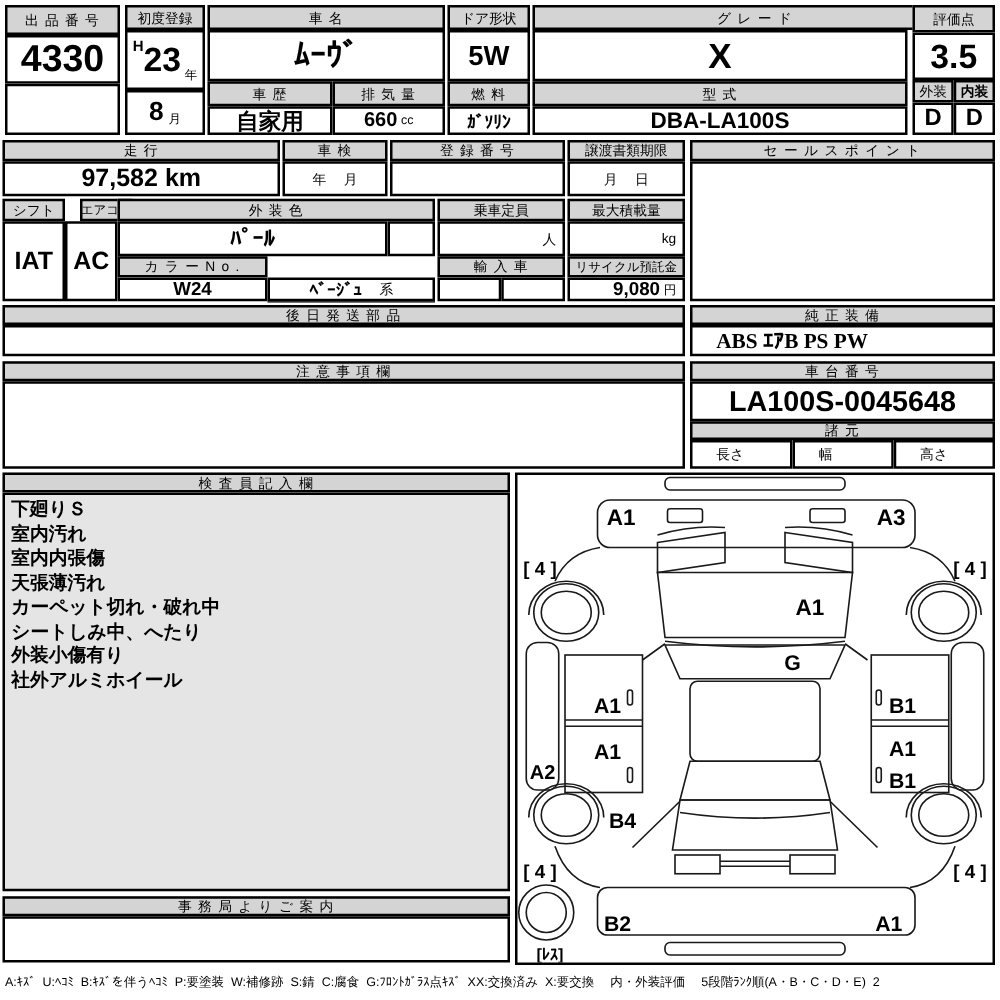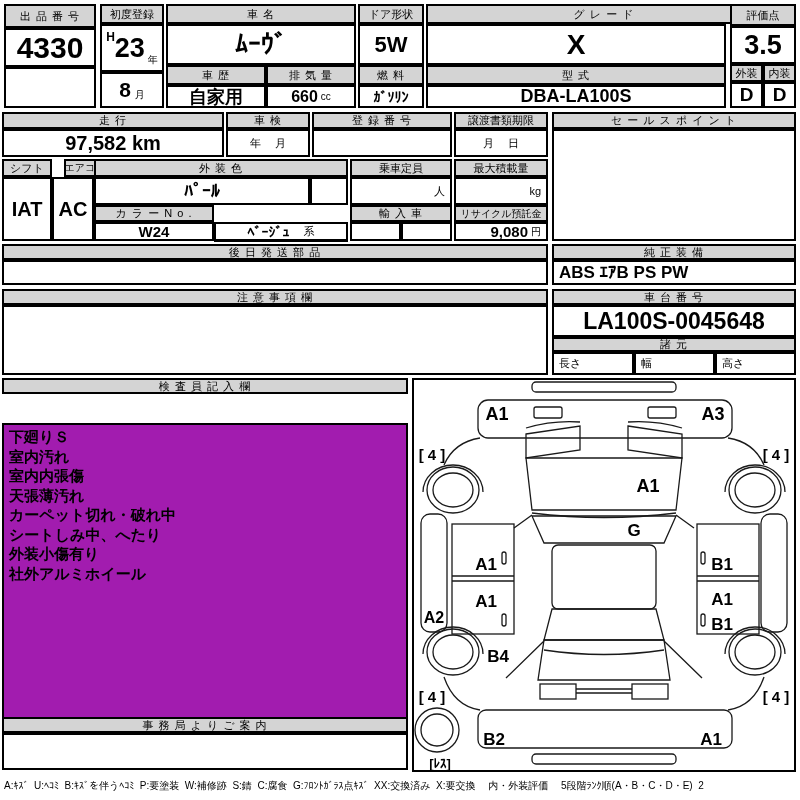--- a/index.html
+++ b/index.html
@@ -3,24 +3,24 @@
 <meta charset="utf-8">
 <style>
   html,body{margin:0;padding:0;background:#fff;}
   .sheet{position:relative;width:800px;height:800px;background:#fff;color:#000;
          font-family:"Liberation Sans","DejaVu Sans",sans-serif;overflow:hidden;}
   .abs{position:absolute;box-sizing:border-box;}
   .hdr{background:#d4d4d4;border:2px solid #000;display:flex;align-items:center;justify-content:center;
        font-size:11px;white-space:pre;letter-spacing:1px;}
   .cell{border:2px solid #000;display:flex;align-items:center;justify-content:center;white-space:pre;background:#fff;}
   .b{font-weight:bold;}
-  .left{justify-content:flex-start;padding-left:5px;}
+  .left{justify-content:flex-start;padding-left:19px;font-family:Liberation Serif, serif;}
   .right{justify-content:flex-end;padding-right:5px;}
   .unit{font-size:10px;font-weight:normal;margin-left:3px;}
-  .notes{border:2px solid #000;background:#a21caf;padding:2px 5px;margin-top:29px;}
+  .notes{border:2px solid #000;background:#e5e5e5;padding:2px 5px;}
   .notes div{font-size:15px;font-weight:bold;line-height:19.5px;white-space:pre;}
   .legend{font-size:10px;white-space:pre;}
   svg text{font-family:"Liberation Sans","DejaVu Sans",sans-serif;font-weight:bold;fill:#000;}
 </style>
 </head>
 <body>
 
 <div class="sheet">
 
   <div class="abs hdr" style="left:4px;top:4px;width:92px;height:24px;">出 品 番 号</div>
@@ -50,21 +50,21 @@
   <div class="abs cell b" style="left:358px;top:85px;width:66px;height:23px;font-size:14px;">ｶﾞｿﾘﾝ</div>
 
   <div class="abs hdr" style="left:426px;top:4px;width:356px;height:20px;">グ レ ー ド</div>
   <div class="abs cell b" style="left:426px;top:24px;width:300px;height:41px;font-size:28px;">X</div>
   <div class="abs hdr" style="left:426px;top:65px;width:300px;height:20px;">型 式</div>
   <div class="abs cell b" style="left:426px;top:85px;width:300px;height:23px;font-size:18px;">DBA-LA100S</div>
 
   <div class="abs hdr" style="left:730px;top:4px;width:66px;height:22px;letter-spacing:0;">評価点</div>
   <div class="abs cell b" style="left:730px;top:26px;width:66px;height:38px;font-size:27px;">3.5</div>
   <div class="abs hdr" style="left:730px;top:64px;width:33px;height:18px;letter-spacing:0;">外装</div>
-  <div class="abs hdr" style="left:763px;top:64px;width:33px;height:18px;letter-spacing:0;">内装</div>
+  <div class="abs hdr" style="left:763px;top:64px;width:33px;height:18px;letter-spacing:0;font-weight:bold;">内装</div>
   <div class="abs cell b" style="left:730px;top:82px;width:33px;height:26px;font-size:19px;">D</div>
   <div class="abs cell b" style="left:763px;top:82px;width:33px;height:26px;font-size:19px;">D</div>
 
   <div class="abs hdr" style="left:2px;top:112px;width:222px;height:17px;">走 行</div>
   <div class="abs cell b" style="left:2px;top:129px;width:222px;height:28px;font-size:20px;">97,582 km</div>
   <div class="abs hdr" style="left:226px;top:112px;width:84px;height:17px;">車 検</div>
   <div class="abs cell" style="left:226px;top:129px;width:84px;height:28px;font-size:11px;">年　 月</div>
   <div class="abs hdr" style="left:312px;top:112px;width:140px;height:17px;">登 録 番 号</div>
   <div class="abs cell" style="left:312px;top:129px;width:140px;height:28px;"></div>
   <div class="abs hdr" style="left:454px;top:112px;width:94px;height:17px;letter-spacing:0;">譲渡書類期限</div>

